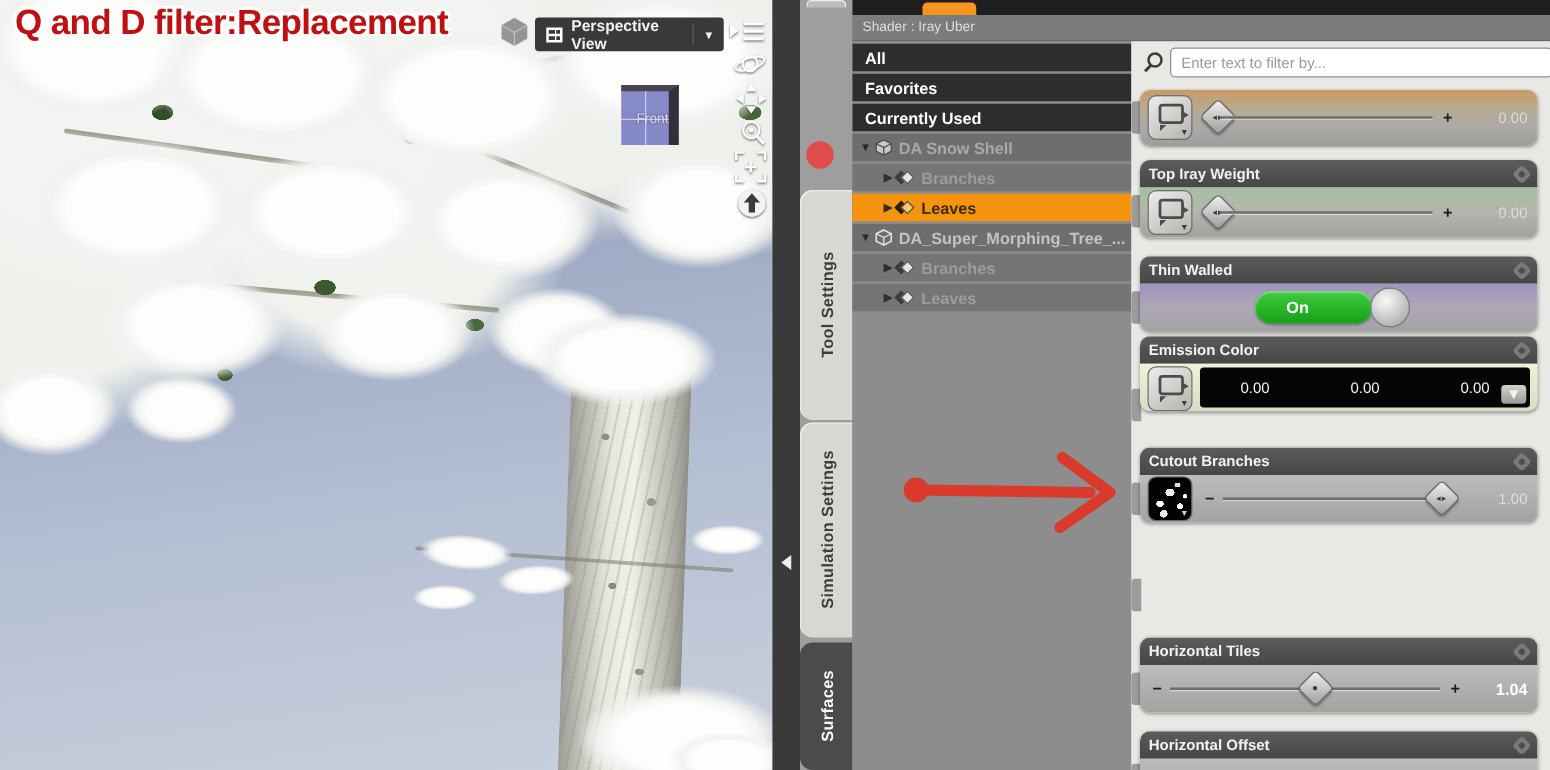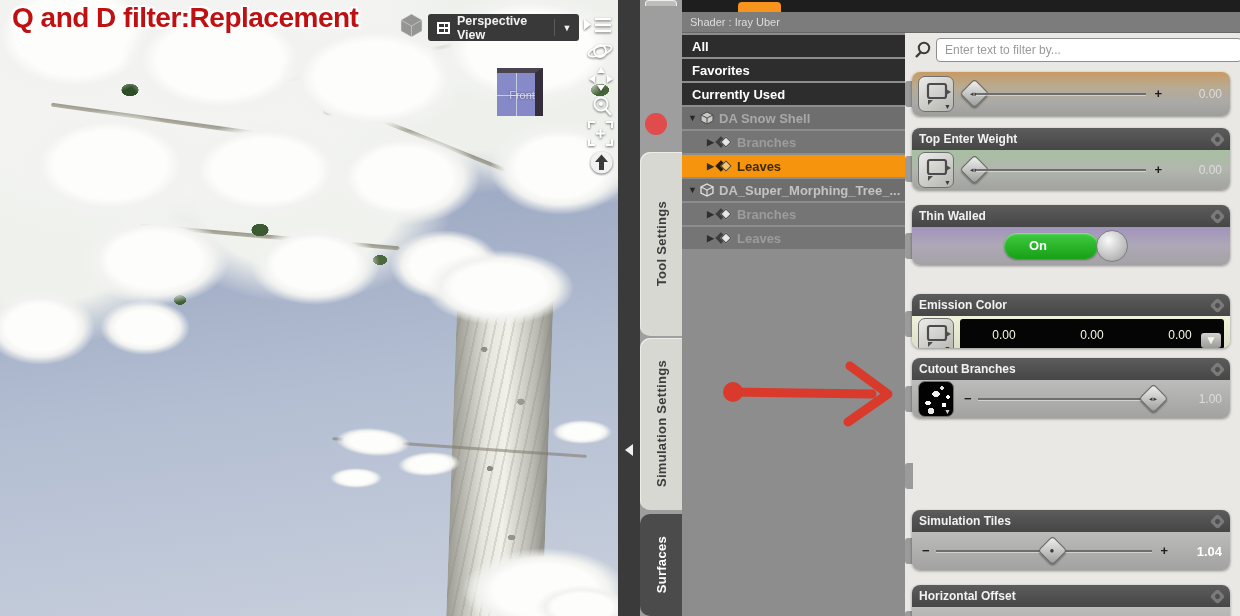--- a/index.html
+++ b/index.html
@@ -387,21 +387,21 @@
               <em>◂▸</em>
             </div>
           <div class="track" style="left:64px;right:84px;top:21px;"></div>
           <span class="pm" style="right:68px;top:14px;">+</span>
           <span class="val" style="top:15px;">0.00</span>
         </div>
       </div>
 
       <div class="pgroup" style="top:95px;height:62px;">
         <div class="hdr">
-            <span class="ttl">Top Enter Weight</span>
+            <span class="ttl">Top Iray Weight</span>
             <span class="gear"></span>
           </div>
         <div class="bdy green" style="height:40px;">
           <div class="map-btn" style="top:2px;">
             <svg width="32" height="28" viewBox="0 0 32 28">
                 <rect x="7" y="5" width="18" height="14" rx="2" fill="none" stroke="#4c4c4c" stroke-width="2.2"></rect>
                 <polygon points="7,21 12,21 7,26" fill="#4c4c4c"></polygon>
                 <polygon points="25,10 30,13 25,16" fill="#4c4c4c"></polygon>
               </svg>
             <span class="dd">▼</span>
@@ -421,21 +421,21 @@
             <span class="gear"></span>
           </div>
         <div class="bdy purple">
           <div class="toggle">
             <div class="pill">On</div>
             <div class="knob"></div>
           </div>
         </div>
       </div>
 
-      <div class="pgroup" style="top:261px;height:54px;">
+      <div class="pgroup" style="top:236px;height:60px;">
         <div class="hdr">
             <span class="ttl">Emission Color</span>
             <span class="gear"></span>
           </div>
         <div class="bdy cream">
           <div class="map-btn" style="top:2px;">
             <svg width="32" height="28" viewBox="0 0 32 28">
                 <rect x="7" y="5" width="18" height="14" rx="2" fill="none" stroke="#4c4c4c" stroke-width="2.2"></rect>
                 <polygon points="7,21 12,21 7,26" fill="#4c4c4c"></polygon>
                 <polygon points="25,10 30,13 25,16" fill="#4c4c4c"></polygon>
@@ -465,21 +465,21 @@
           <div class="handle" style="right:66px;">
               <em>◂▸</em>
             </div>
           <span class="val">1.00</span>
         </div>
       </div>
 
 
       <div class="pgroup" style="top:477px;height:60px;">
         <div class="hdr">
-            <span class="ttl">Simulation Tiles</span>
+            <span class="ttl">Horizontal Tiles</span>
             <span class="gear"></span>
           </div>
         <div class="bdy">
           <span class="pm" style="left:10px;">−</span>
           <div class="track" style="left:24px;right:78px;"></div>
           <div class="handle" style="left:130px;">
               <em style="font-size:8px;">●</em>
             </div>
           <span class="pm" style="right:62px;">+</span>
           <span class="val bright">1.04</span>

